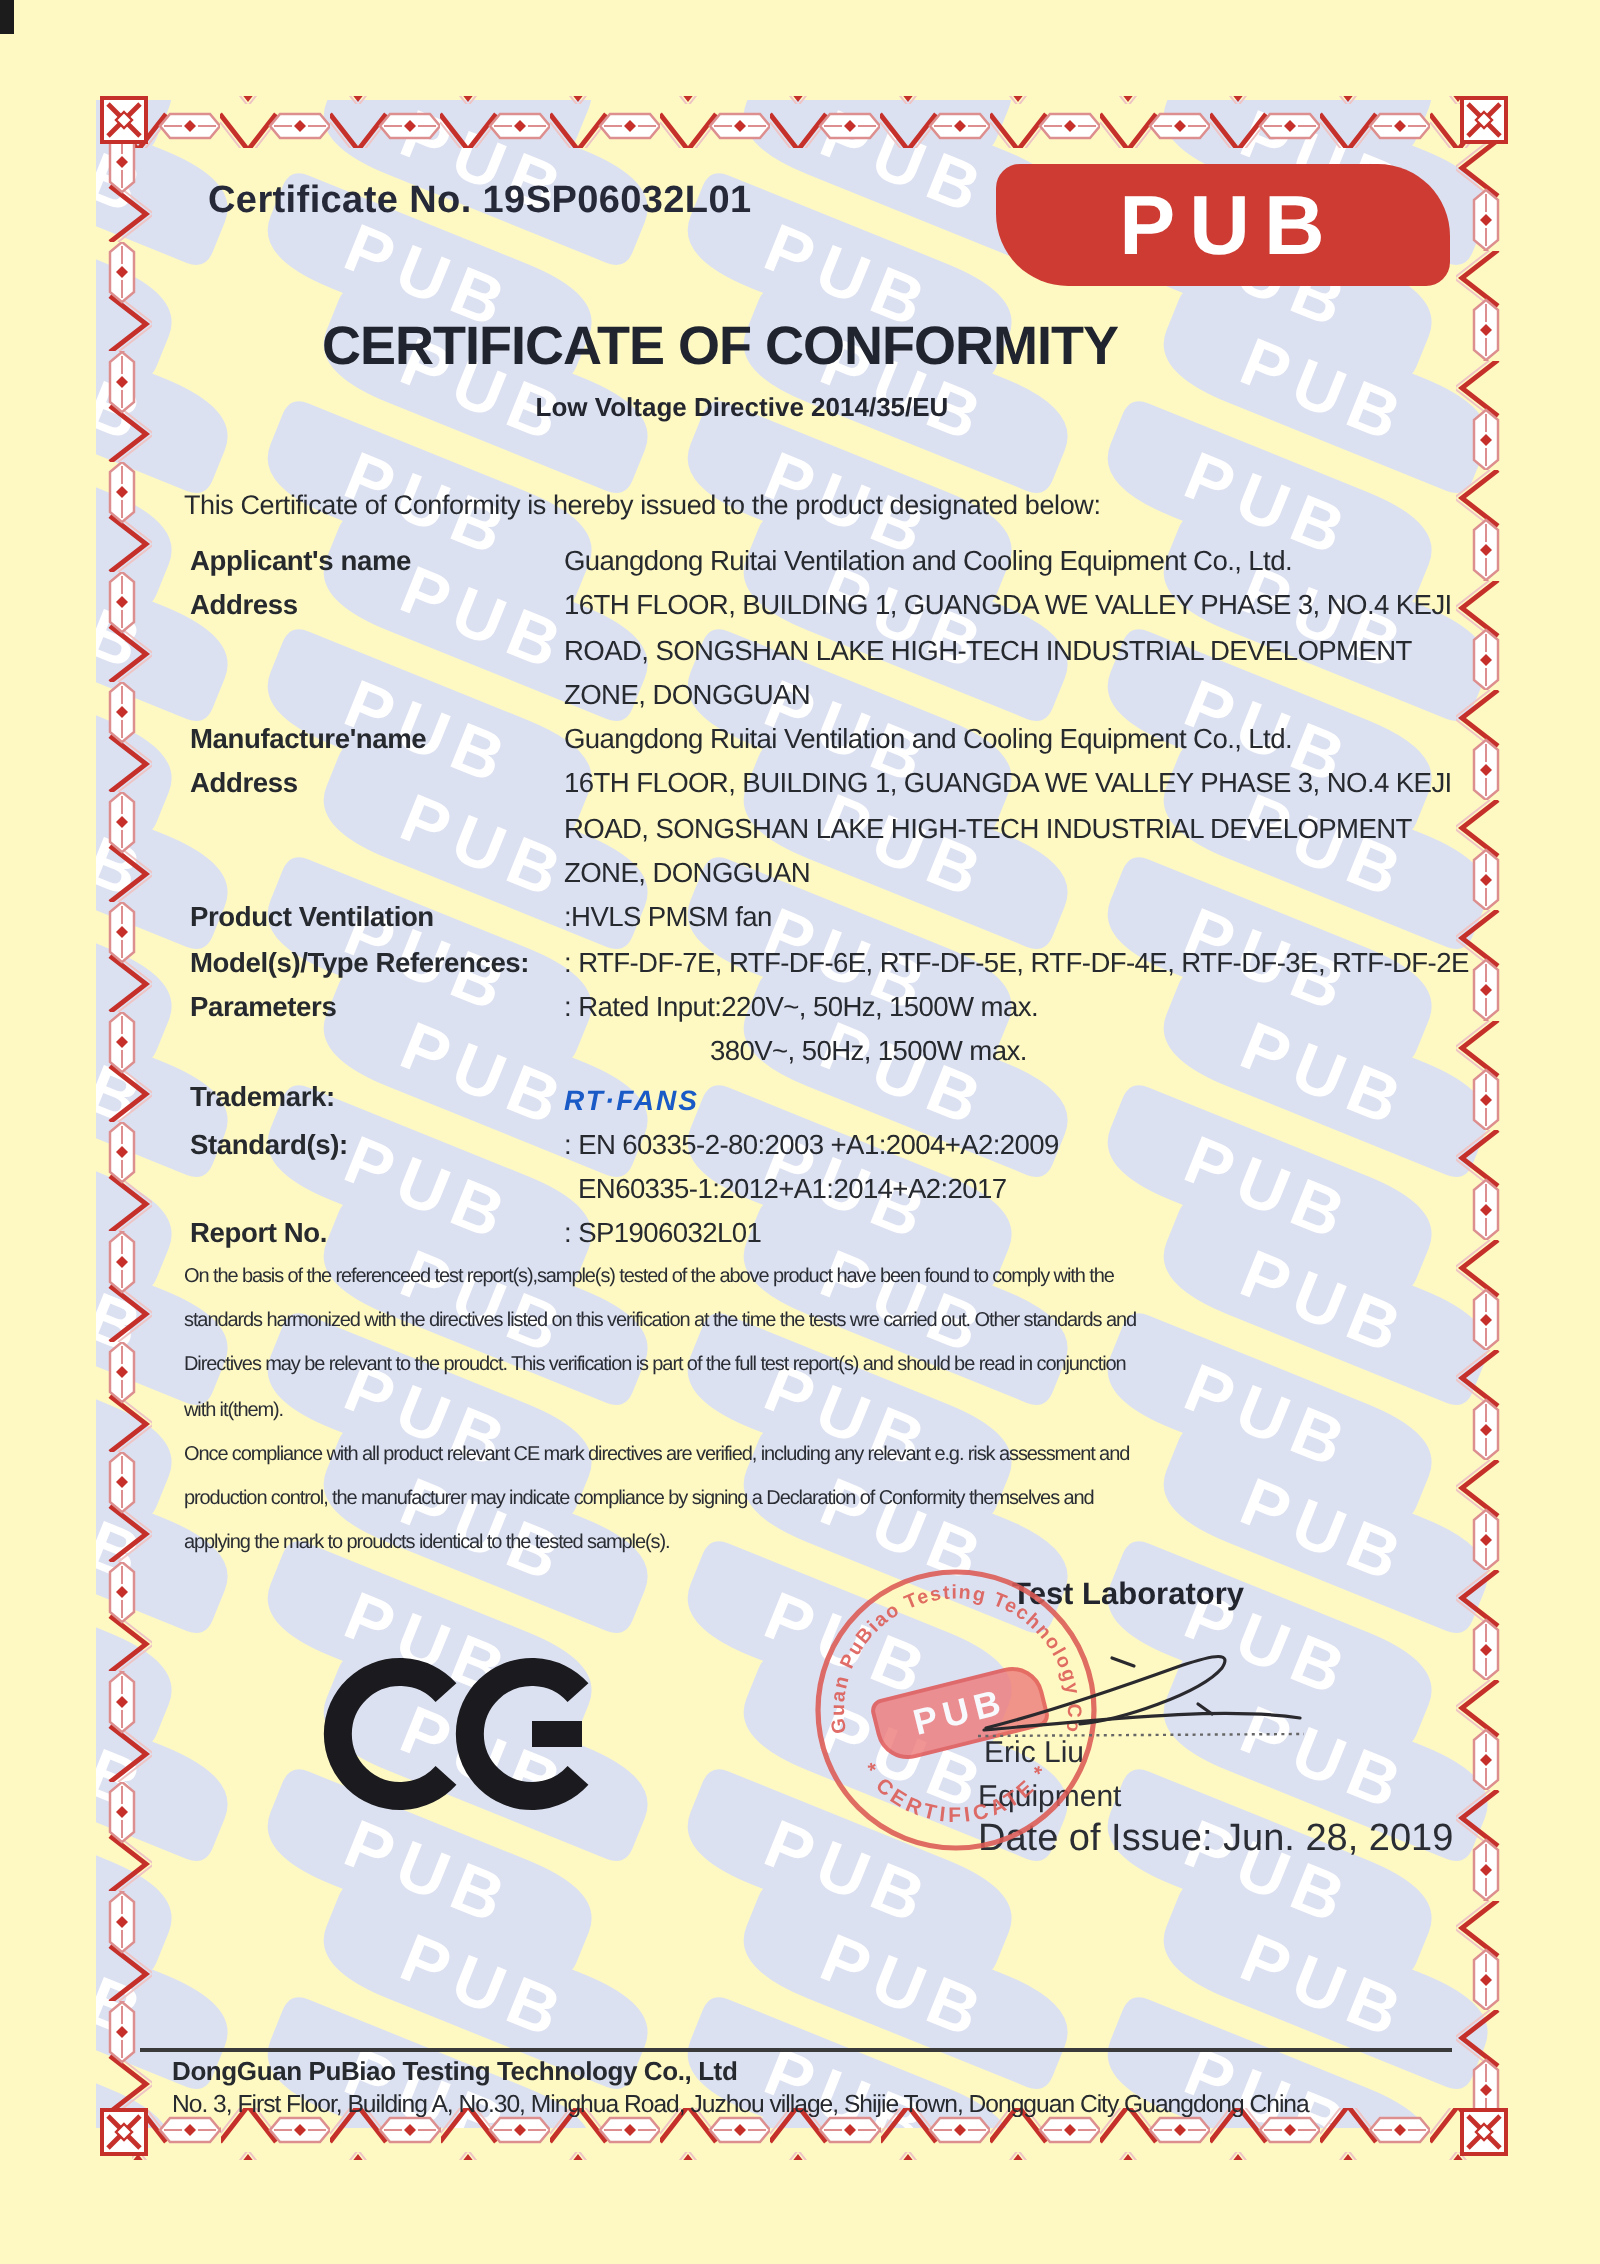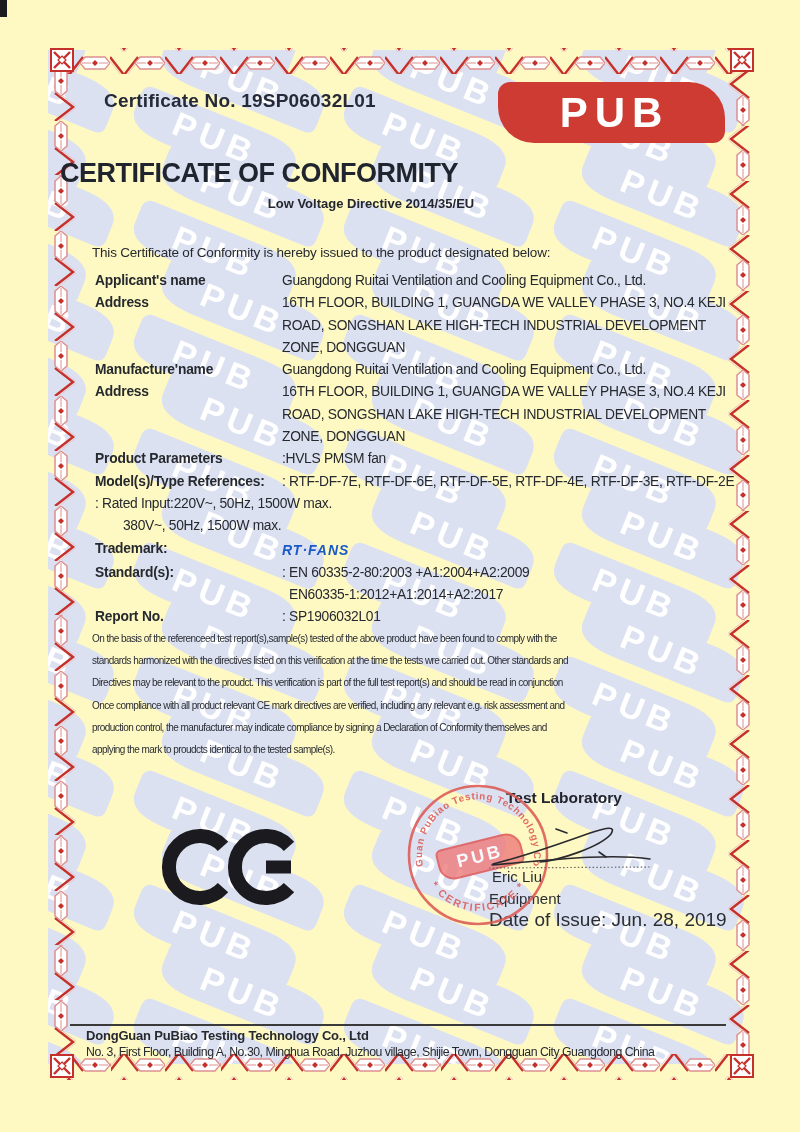--- a/index.html
+++ b/index.html
@@ -10,30 +10,30 @@
   .artifact{left:0;top:0;width:7px;height:17px;background:#1c1c1c;}
   
   .wm-layer{left:48px;top:50px;z-index:0;}
   .border-layer{left:0;top:0;z-index:1;}
   .content{z-index:2;}
   
   .certno{left:104px;top:90px;font-size:19px;font-weight:bold;color:#262a38;letter-spacing:0.2px;}
   .publogo{left:498px;top:82px;width:227px;height:61px;background:#cd3b33;
            border-radius:12px 36px 12px 36px;display:flex;align-items:center;justify-content:center;}
   .publogo span{color:#fff;font-size:42px;font-weight:bold;letter-spacing:7px;padding-left:6px;}
-  .title{left:60px;top:158px;width:600px;font-size:27px;font-weight:bold;
+  .title{left:60px;top:158px;width:600px;text-align:center;font-size:27px;font-weight:bold;
          letter-spacing:-0.5px;color:#20242e;}
   .subtitle{left:60px;top:196px;width:580px;text-align:center;font-size:13px;font-weight:bold;color:#23262f;margin-left:21px;}
   .intro{left:92px;top:245px;font-size:13.5px;letter-spacing:-0.2px;color:#26292e;}
   
   .fields{left:95px;top:270px;width:648px;}
   .frow{display:flex;line-height:22.3px;font-size:13.8px;}
   .flabel{flex:none;width:187px;font-weight:bold;letter-spacing:-0.2px;color:#26292e;}
   .fval{flex:auto;letter-spacing:-0.3px;color:#26292e;white-space:nowrap;}
-  .ind-params{margin-left:28px;}
+  .ind-params{margin-left:73px;}
   .ind-std{margin-left:7px;}
   .tm-logo{font-size:14px;font-weight:900;font-style:italic;color:#1a5ac6;letter-spacing:1px;line-height:24px;}
   
   .bodytext{left:92px;top:628px;width:660px;font-size:10px;letter-spacing:-0.55px;
             line-height:22.2px;color:#2a2d33;}
   .bodytext div{white-space:nowrap;}
   
   .testlab{left:506px;top:789px;font-size:15.5px;font-weight:bold;color:#22252e;}
   .signame{left:492px;top:868px;font-size:15px;color:#2a2d33;}
   .sigrole{left:489px;top:890px;font-size:15px;color:#2a2d33;}
@@ -237,32 +237,33 @@
     </div>
     <div class="frow">
       <div class="flabel">Address</div>
       <div class="fval">
         <div>16TH FLOOR, BUILDING 1, GUANGDA WE VALLEY PHASE 3, NO.4 KEJI</div>
         <div>ROAD, SONGSHAN LAKE HIGH-TECH INDUSTRIAL DEVELOPMENT</div>
         <div>ZONE, DONGGUAN</div>
       </div>
     </div>
     <div class="frow">
-      <div class="flabel">Product Parameters</div>
+      <div class="flabel">Product Ventilation</div>
       <div class="fval">
           <div>:HVLS PMSM fan</div>
         </div>
     </div>
     <div class="frow">
       <div class="flabel">Model(s)/Type References:</div>
       <div class="fval">
           <div>: RTF-DF-7E, RTF-DF-6E, RTF-DF-5E, RTF-DF-4E, RTF-DF-3E, RTF-DF-2E</div>
         </div>
     </div>
     <div class="frow">
+      <div class="flabel">Parameters</div>
       <div class="fval">
         <div>: Rated Input:220V~, 50Hz, 1500W max.</div>
         <div class="ind-params">380V~, 50Hz, 1500W max.</div>
       </div>
     </div>
     <div class="frow">
       <div class="flabel">Trademark:</div>
       <div class="fval">
           <div class="tm-logo">RT·FANS</div>
         </div>
@@ -279,20 +280,21 @@
       <div class="fval">
           <div>: SP1906032L01</div>
         </div>
     </div>
   </div>
 
   <div class="abs bodytext content">
     <div>On the basis of the referenceed test report(s),sample(s) tested of the above product have been found to comply with the</div>
     <div>standards harmonized with the directives listed on this verification at the time the tests wre carried out. Other standards and</div>
     <div>Directives may be relevant to the proudct. This verification is part of the full test report(s) and should be read in conjunction</div>
+    <div>with it(them).</div>
     <div>Once compliance with all product relevant CE mark directives are verified, including any relevant e.g. risk assessment and</div>
     <div>production control, the manufacturer may indicate compliance by signing a Declaration of Conformity themselves and</div>
     <div>applying the mark to proudcts identical to the tested sample(s).</div>
   </div>
 
   <svg class="abs ce-svg content" width="150" height="90" viewBox="0 0 150 90">
     <path d="M 63 22.3 A 31 31 0 1 0 63 63.7" fill="none" stroke="#1b1b1f" stroke-width="14"></path>
     <path d="M 129 22.3 A 31 31 0 1 0 129 63.7" fill="none" stroke="#1b1b1f" stroke-width="14"></path>
     <line x1="106" y1="43" x2="131" y2="43" stroke="#1b1b1f" stroke-width="13"></line>
   </svg>

